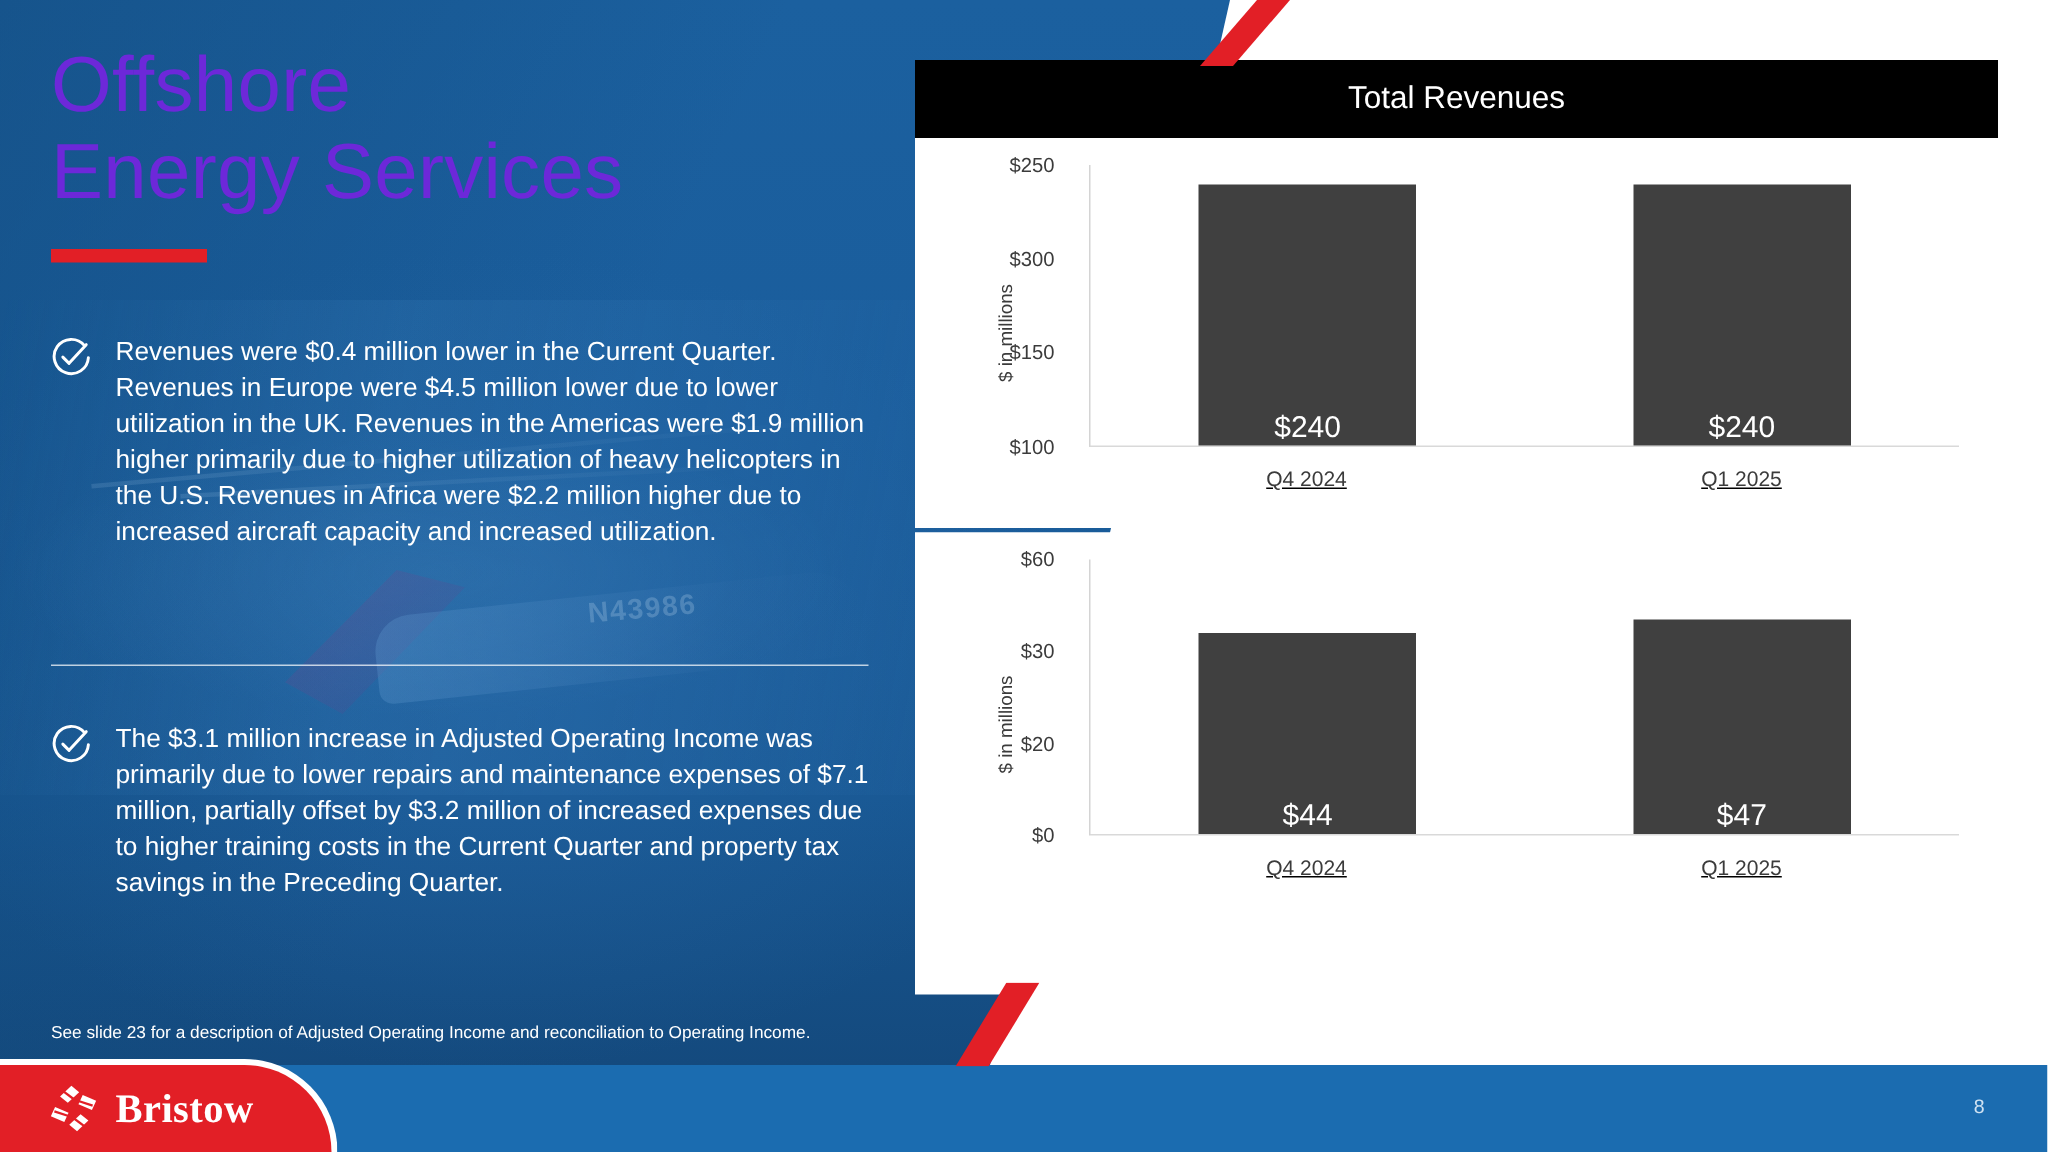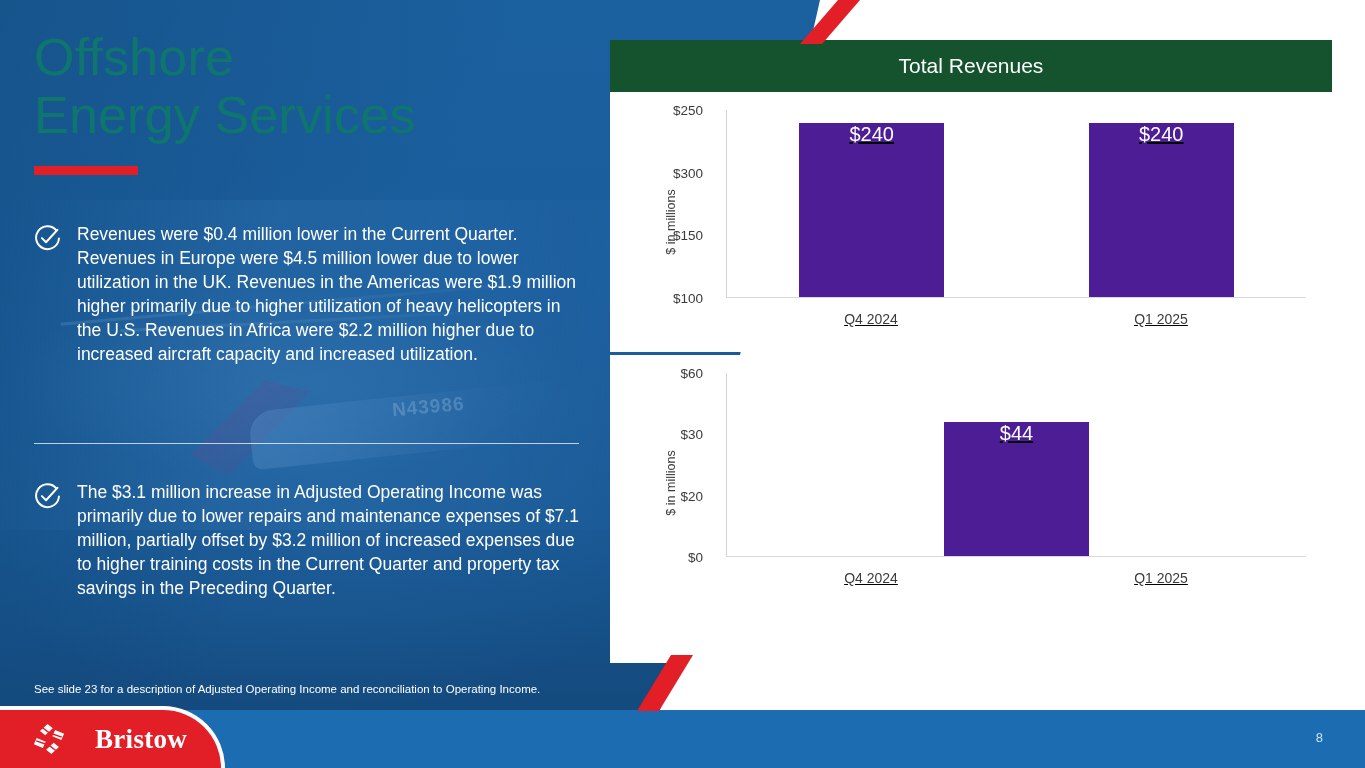--- a/index.html
+++ b/index.html
@@ -60,21 +60,21 @@
   #accent-bottom{
     position:absolute; left:637px; top:655px; width:60px; height:56px;
     background:#e21f26;
     clip-path:polygon(34px 0, 56px 0, 22px 56px, 0 56px);
     z-index:6;
   }
 
   
   #title-block{ position:absolute; left:34px; top:28px; z-index:7; }
   .title-line{
-    color:#0f766e; font-size:52px; line-height:58px; font-weight:400;
+    color:#6d28d9; font-size:52px; line-height:58px; font-weight:400;
     letter-spacing:.2px;
   }
   #title-rule{
     margin-top:22px; width:104px; height:9px; background:#e21f26;
   }
 
   
   .bullet{ position:absolute; display:flex; gap:16px; z-index:7;justify-content:center; }
   #bullet-0{ left:34px; top:222px; width:552px; }
   #bullet-1{ left:34px; top:480px; width:552px; }
@@ -100,35 +100,35 @@
     position:absolute; left:0; top:706px; width:225px; height:62px;
     background:#e21f26;
     border-top-right-radius:62px 62px;
     border-right:4px solid #ffffff;
     border-top:4px solid #ffffff;
     display:flex; align-items:center; z-index:8;
     overflow:hidden;
   }
   #logo-mark{ margin-left:30px; width:38px; height:34px; }
   #logo-word{
-    margin-left:27px; color:#ffffff; font-size:27px; font-weight:bold;
+    margin-left:9px; color:#ffffff; font-size:27px; font-weight:bold;
     font-family:"Liberation Serif", serif; letter-spacing:.3px;
   }
   #page-number{
     position:absolute; right:42px; top:730px; color:#cfe2f2; font-size:13px; z-index:9;
   }
 
   
   .chart-card{
     position:absolute; left:610px; width:722px; background:#ffffff; z-index:5;
   }
   #chart-card-0{ top:40px; height:312px; }
   #chart-card-1{ top:355px; height:308px; }
   .chart-header{
-    height:52px; background:#14532d; color:#ffffff;
+    height:52px; background:#000000; color:#ffffff;
     display:flex; align-items:center; justify-content:center;
     font-size:21px; font-weight:400;
   }
   .chart-body{ position:relative; height:calc(100% - 52px); background:#fff; }
 
   .axis-title{
     position:absolute; left:28px; top:50%; transform:translateY(-50%) rotate(-90deg);
     transform-origin:center; font-size:12.5px; color:#3b3b3b; white-space:nowrap;
   }
   .y-ticks{
@@ -140,23 +140,22 @@
   }
   .plot{
     position:absolute; left:116px; right:26px; top:18px; bottom:54px;
     border-left:1.5px solid #d4d4d4; border-bottom:1.5px solid #d9d9d9;
   }
   .bars{
     position:absolute; inset:0; display:flex; justify-content:space-around; align-items:flex-end;
   }
   .bar-slot{ width:25%; height:100%; position:relative; display:flex; align-items:flex-end; justify-content:center; }
   .bar{
-    width:100%; background:#4c1d95; display:flex; align-items:flex-start; justify-content:center;
+    width:100%; background:#404040; display:flex; align-items:flex-end; justify-content:center;
     position:relative;
-    text-decoration:underline;
   }
   .bar-label{ color:#ffffff; font-size:20px; }
   .x-labels{
     position:absolute; left:116px; right:26px; bottom:20px; height:26px;
     display:flex; justify-content:space-around; align-items:center;text-decoration:underline;
   }
   .x-label{ width:25%; text-align:center; font-size:14px; color:#3b3b3b; }
 </style>
 </head>
 <body>
@@ -241,20 +240,25 @@
       <div class="y-tick" style="top:0%">$60</div>
       <div class="y-tick" style="top:33.33%">$30</div>
       <div class="y-tick" style="top:66.66%">$20</div>
       <div class="y-tick" style="top:100%">$0</div>
     </div>
     <div class="plot">
       <div class="bars">
         <div class="bar-slot">
           <div class="bar" style="height:73.3%">
             <span class="bar-label">$44</span>
+          </div>
+        </div>
+        <div class="bar-slot">
+          <div class="bar" style="height:78.3%">
+            <span class="bar-label">$47</span>
           </div>
         </div>
       </div>
     </div>
     <div class="x-labels">
       <div class="x-label">Q4 2024</div>
       <div class="x-label">Q1 2025</div>
     </div>
   </div>
 </div>

